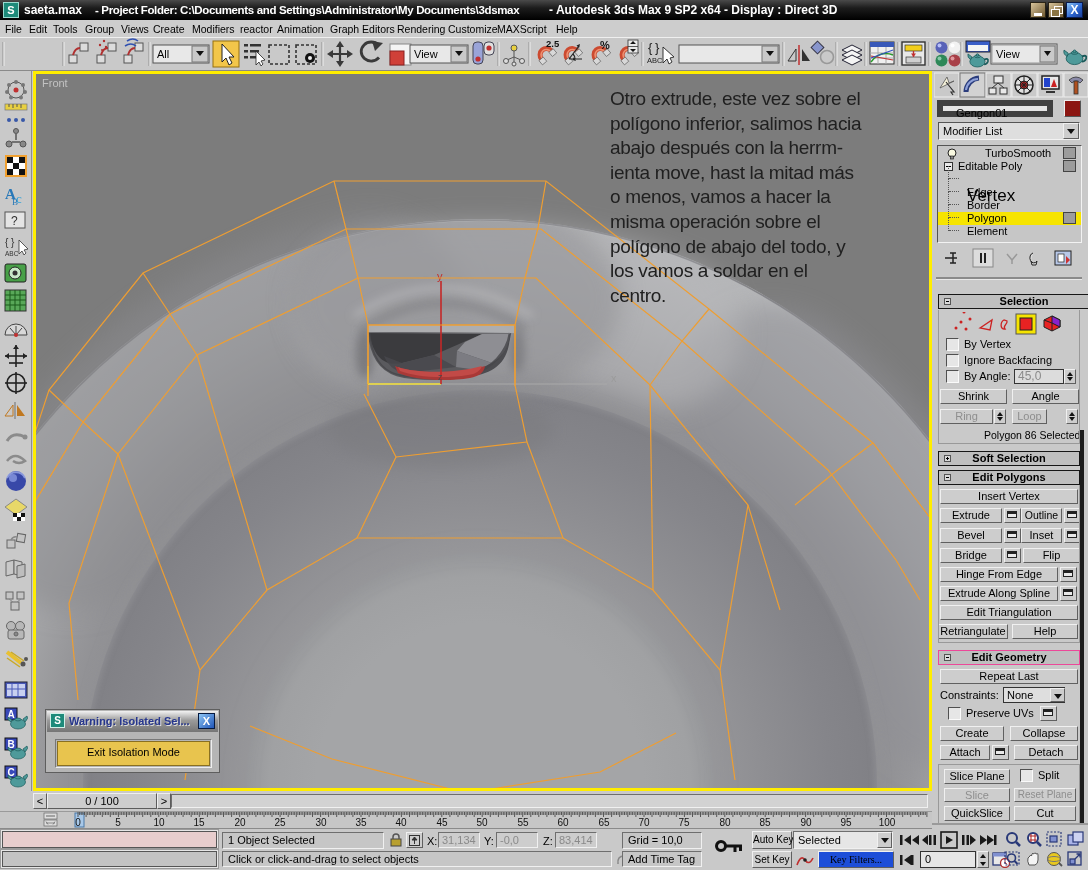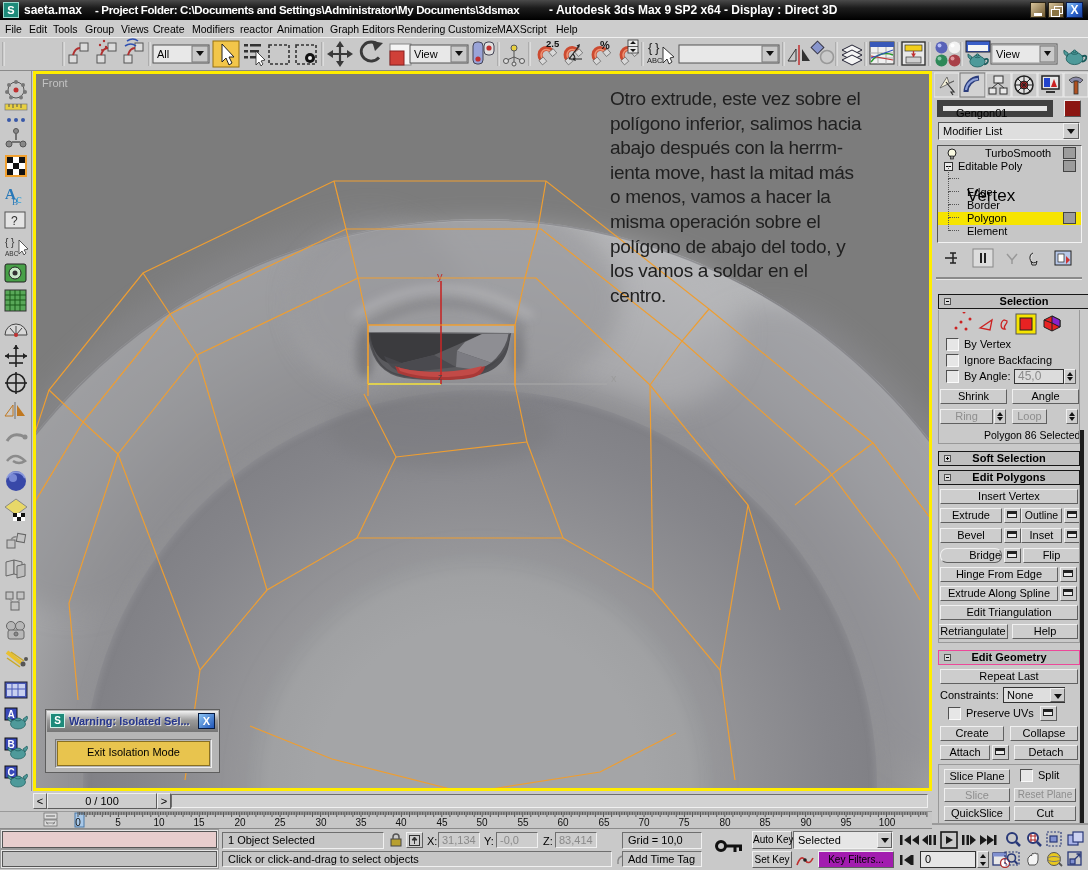--- a/index.html
+++ b/index.html
@@ -753,21 +753,21 @@
 <div class="abs" style="left:135px;top:440px;width:10px;height:7px;border:1px solid #222;background:#e8e8e8;box-sizing:border-box;"></div>
 <div class="abs" style="left:135px;top:440px;width:10px;height:3px;background:#222;"></div>
 <div class="abs" style="left:8px;top:457px;width:62px;height:15px;background:#cdcdcd;border-top:1px solid #f0f0f0;border-left:1px solid #f0f0f0;border-right:1px solid #606060;border-bottom:1px solid #606060;box-sizing:border-box;text-align:center;color:#000;font-size:11px;line-height:13px;">Bevel</div>
 <div class="abs" style="left:72px;top:457px;width:17px;height:15px;background:#cdcdcd;border-top:1px solid #f0f0f0;border-left:1px solid #f0f0f0;border-right:1px solid #606060;border-bottom:1px solid #606060;box-sizing:border-box;"></div>
 <div class="abs" style="left:75px;top:460px;width:10px;height:7px;border:1px solid #222;background:#e8e8e8;box-sizing:border-box;"></div>
 <div class="abs" style="left:75px;top:460px;width:10px;height:3px;background:#222;"></div>
 <div class="abs" style="left:89px;top:457px;width:41px;height:15px;background:#cdcdcd;border-top:1px solid #f0f0f0;border-left:1px solid #f0f0f0;border-right:1px solid #606060;border-bottom:1px solid #606060;box-sizing:border-box;text-align:center;color:#000;font-size:11px;line-height:13px;">Inset</div>
 <div class="abs" style="left:132px;top:457px;width:17px;height:15px;background:#cdcdcd;border-top:1px solid #f0f0f0;border-left:1px solid #f0f0f0;border-right:1px solid #606060;border-bottom:1px solid #606060;box-sizing:border-box;"></div>
 <div class="abs" style="left:135px;top:460px;width:10px;height:7px;border:1px solid #222;background:#e8e8e8;box-sizing:border-box;"></div>
 <div class="abs" style="left:135px;top:460px;width:10px;height:3px;background:#222;"></div>
-<div class="abs" style="left:8px;top:477px;width:62px;height:15px;background:#cdcdcd;border-top:1px solid #f0f0f0;border-left:1px solid #f0f0f0;border-right:1px solid #606060;border-bottom:1px solid #606060;box-sizing:border-box;text-align:right;color:#000;font-size:11px;line-height:13px;border-radius:7px;">Bridge</div>
+<div class="abs" style="left:8px;top:477px;width:62px;height:15px;background:#cdcdcd;border-top:1px solid #f0f0f0;border-left:1px solid #f0f0f0;border-right:1px solid #606060;border-bottom:1px solid #606060;box-sizing:border-box;text-align:center;color:#000;font-size:11px;line-height:13px;">Bridge</div>
 <div class="abs" style="left:72px;top:477px;width:17px;height:15px;background:#cdcdcd;border-top:1px solid #f0f0f0;border-left:1px solid #f0f0f0;border-right:1px solid #606060;border-bottom:1px solid #606060;box-sizing:border-box;"></div>
 <div class="abs" style="left:75px;top:480px;width:10px;height:7px;border:1px solid #222;background:#e8e8e8;box-sizing:border-box;"></div>
 <div class="abs" style="left:75px;top:480px;width:10px;height:3px;background:#222;"></div>
 <div class="abs" style="left:91px;top:477px;width:57px;height:15px;background:#cdcdcd;border-top:1px solid #f0f0f0;border-left:1px solid #f0f0f0;border-right:1px solid #606060;border-bottom:1px solid #606060;box-sizing:border-box;text-align:center;color:#000;font-size:11px;line-height:13px;">Flip</div>
 <div class="abs" style="left:8px;top:496px;width:118px;height:15px;background:#cdcdcd;border-top:1px solid #f0f0f0;border-left:1px solid #f0f0f0;border-right:1px solid #606060;border-bottom:1px solid #606060;box-sizing:border-box;text-align:center;color:#000;font-size:11px;line-height:13px;">Hinge From Edge</div>
 <div class="abs" style="left:128px;top:496px;width:17px;height:15px;background:#cdcdcd;border-top:1px solid #f0f0f0;border-left:1px solid #f0f0f0;border-right:1px solid #606060;border-bottom:1px solid #606060;box-sizing:border-box;"></div>
 <div class="abs" style="left:131px;top:499px;width:10px;height:7px;border:1px solid #222;background:#e8e8e8;box-sizing:border-box;"></div>
 <div class="abs" style="left:131px;top:499px;width:10px;height:3px;background:#222;"></div>
 <div class="abs" style="left:8px;top:515px;width:118px;height:15px;background:#cdcdcd;border-top:1px solid #f0f0f0;border-left:1px solid #f0f0f0;border-right:1px solid #606060;border-bottom:1px solid #606060;box-sizing:border-box;text-align:center;color:#000;font-size:11px;line-height:13px;">Extrude Along Spline</div>
 <div class="abs" style="left:128px;top:515px;width:17px;height:15px;background:#cdcdcd;border-top:1px solid #f0f0f0;border-left:1px solid #f0f0f0;border-right:1px solid #606060;border-bottom:1px solid #606060;box-sizing:border-box;"></div>
@@ -1450,21 +1450,21 @@
 <svg class="abs" style="left:616px;top:23px;" width="16" height="16" viewBox="0 0 16 16">
       <path d="M 2,12 Q 1,4 8,4 Q 15,4 14,12" fill="none" stroke="#888" stroke-width="1.5"></path>
       <circle cx="8" cy="9" r="2" fill="#888"></circle>
     </svg>
 <div class="abs" style="left:622px;top:22px;width:80px;height:16px;background:#c6c6c6;border-top:1px solid #6e6e6e;border-left:1px solid #6e6e6e;border-right:1px solid #f0f0f0;border-bottom:1px solid #f0f0f0;box-sizing:border-box;font-size:11px;color:#000;line-height:14px;padding-left:5px;">Add Time Tag</div>
 <div class="abs" style="left:752px;top:22px;width:40px;height:17px;background:#cdcdcd;border-top:1px solid #f0f0f0;border-left:1px solid #f0f0f0;border-right:1px solid #606060;border-bottom:1px solid #606060;box-sizing:border-box;font-size:10px;color:#000;text-align:center;white-space:nowrap;line-height:15px;">Set Key</div>
 <svg class="abs" style="left:795px;top:23px;" width="20" height="16" viewBox="0 0 20 16">
       <path d="M 2,13 Q 6,2 10,8 T 18,6" fill="none" stroke="#c03030" stroke-width="1.6"></path>
       <circle cx="10" cy="8" r="1.8" fill="#222"></circle>
     </svg>
-<div class="abs" style="left:818px;top:22px;width:76px;height:17px;background:#a21caf;border-top:1px solid #f0f0f0;border-left:1px solid #f0f0f0;border-right:1px solid #606060;border-bottom:1px solid #606060;box-sizing:border-box;font-size:10px;color:#000;text-align:center;white-space:nowrap;line-height:15px;">Key Filters...</div>
+<div class="abs" style="left:818px;top:22px;width:76px;height:17px;background:#1d4ed8;border-top:1px solid #f0f0f0;border-left:1px solid #f0f0f0;border-right:1px solid #606060;border-bottom:1px solid #606060;box-sizing:border-box;font-size:10px;color:#000;text-align:center;white-space:nowrap;line-height:15px;font-family:Liberation Serif, serif;">Key Filters...</div>
 <svg class="abs" style="left:898px;top:23px;" width="18" height="16" viewBox="0 0 18 16">
       <g fill="#1a1a1a">
         <path d="M 2,3 h 2.5 v 10 h -2.5 z M 13,3 l -7,5 7,5 z M 13,3 h 2.5 v 10 h -2.5 z"></path>
       </g>
     </svg>
 <div class="abs" style="left:920px;top:22px;width:56px;height:17px;background:#e6e6e6;border:1px solid #333;box-sizing:border-box;font-size:11px;line-height:15px;padding-left:4px;color:#000;">0</div>
 <div class="abs" style="left:977px;top:22px;width:12px;height:17px;background:#cdcdcd;border-top:1px solid #f0f0f0;border-left:1px solid #f0f0f0;border-right:1px solid #606060;border-bottom:1px solid #606060;box-sizing:border-box;font-size:10px;color:#000;white-space:nowrap;"></div>
 <div class="abs" style="left:980px;top:25px;width:0;height:0;border-left:3px solid transparent;border-right:3px solid transparent;border-bottom:4px solid #111;"></div>
 <div class="abs" style="left:980px;top:33px;width:0;height:0;border-left:3px solid transparent;border-right:3px solid transparent;border-top:4px solid #111;"></div>
 <svg class="abs" style="left:992px;top:22px;" width="18" height="17" viewBox="0 0 18 17">

